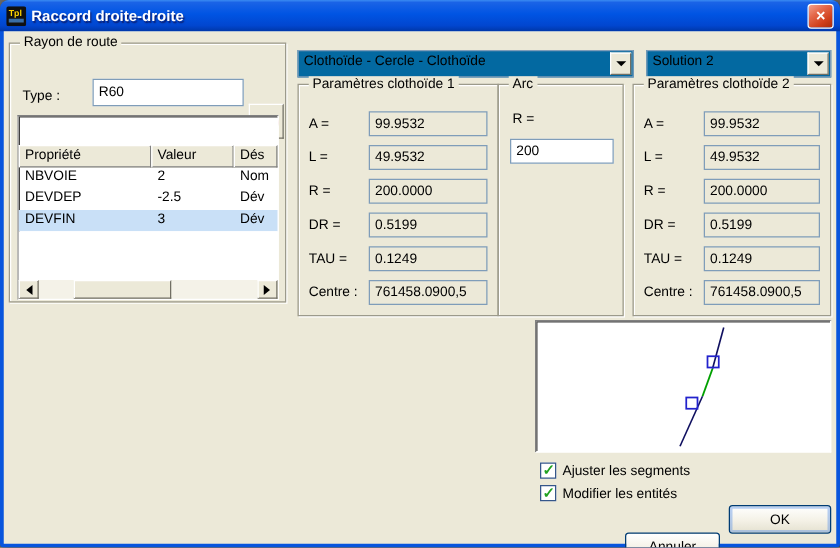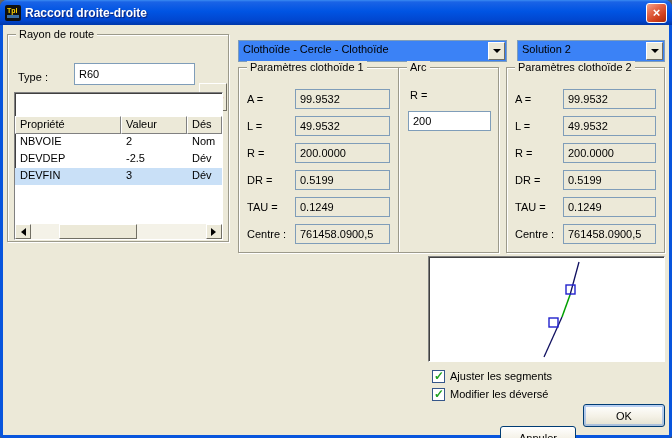--- a/index.html
+++ b/index.html
@@ -32,21 +32,21 @@
   .lbl { position:absolute; font-size:11px; color:#000; white-space:nowrap; }
 
   .edit, .ro-field {
     font-family:"Liberation Sans", sans-serif; font-size:11px; color:#000;
     border:1px solid #7F9DB9; padding:2px 4px;
   }
   .edit { background:#fff; }
   .ro-field { background:#ECE9D8; overflow:hidden; white-space:nowrap; }
 
   
-  .combo { position:absolute; background:#3b82f6; border:1px solid #7F9DB9; display:flex; align-items:stretch; }
+  .combo { position:absolute; background:#0369a1; border:1px solid #7F9DB9; display:flex; align-items:stretch; }
   .combo .txt { flex:1; font-size:11px; padding:2px 4px; white-space:nowrap; overflow:hidden; }
   .combo .arrow-btn { width:17px; margin:1px; background:#ECE9D8; border:1px solid; border-color:#fff #716F64 #716F64 #fff; display:flex; align-items:center; justify-content:center; cursor:pointer; }
   .tri-down { width:0; height:0; border:4px solid transparent; border-top:4px solid #000; margin-top:4px; }
   .tri-left { width:0; height:0; border:4px solid transparent; border-right:5px solid #000; margin-left:-3px; }
   .tri-right { width:0; height:0; border:4px solid transparent; border-left:5px solid #000; margin-left:3px; }
 
   
   .table-area { position:absolute; background:#fff; border:1px solid; border-color:#808080 #fff #fff #808080; box-shadow:inset 1px 1px 0 #404040; display:flex; flex-direction:column; }
   .thead { display:flex; height:18px; flex:0 0 auto;margin-top:23px; }
   .th { background:#ECE9D8; border:1px solid; border-color:#fff #808080 #808080 #fff; font-size:11px; padding:1px 4px; overflow:hidden; white-space:nowrap; }
@@ -72,21 +72,21 @@
   .param-row { position:absolute; left:8px; right:8px; height:20px; display:flex; align-items:center; }
   .param-row .p-lbl { width:48px; flex:0 0 auto; font-size:11px; }
   .param-row .ro-field { flex:1; height:20px; line-height:14px; }
 
   
   .sunken-panel { position:absolute; background:#fff; border:1px solid; border-color:#808080 #fff #fff #808080; box-shadow:inset 1px 1px 0 #404040; }
   .info-panel { font-family:"Liberation Serif", serif; font-size:15px; color:#000; padding:3px 7px; line-height:21px; }
   .info-conform { color:#007000; font-weight:bold; }
 
   
-  .checkrow { position:absolute; display:flex; gap:5px; font-size:11px; cursor:pointer; }
+  .checkrow { position:absolute; display:flex; align-items:center; gap:5px; font-size:11px; cursor:pointer; }
   .cb { width:13px; height:13px; background:#fff; border:1px solid #35568a; position:relative; flex:0 0 auto; }
   .cb.checked::after { content:"✓"; position:absolute; left:1px; top:-2px; font-size:12px; font-weight:bold; color:#21A121; }
 
   
   .btn {
     position:absolute; font-family:"Liberation Sans", sans-serif; font-size:11px; color:#000;
     background:linear-gradient(180deg,#fff 0%,#f4f1e6 55%,#e4e1d0 100%);
     border:1px solid #003C74; border-radius:3px; cursor:pointer;
   }
   .btn.default { box-shadow:inset 0 0 0 2px rgba(100,150,230,.45); }
@@ -242,20 +242,20 @@
         <rect x="120" y="61" width="9" height="9" fill="none" stroke="#2222CC" stroke-width="1.4"></rect>
       </svg>
     </div>
 
     <label class="checkrow" style="left:429px; top:345px;">
       <span class="cb checked"></span>
       <span>Ajuster les segments</span>
     </label>
     <label class="checkrow" style="left:429px; top:363px;">
       <span class="cb checked"></span>
-      <span>Modifier les déversé</span>
+      <span>Modifier les entités</span>
     </label>
 
     <button class="btn" style="left:497px; top:401px; width:76px; height:23px;">Annuler</button>
     <button class="btn default" style="left:580px; top:379px; width:82px; height:23px;">OK</button>
 
   </div>
 </div>
 
 </body></html>

